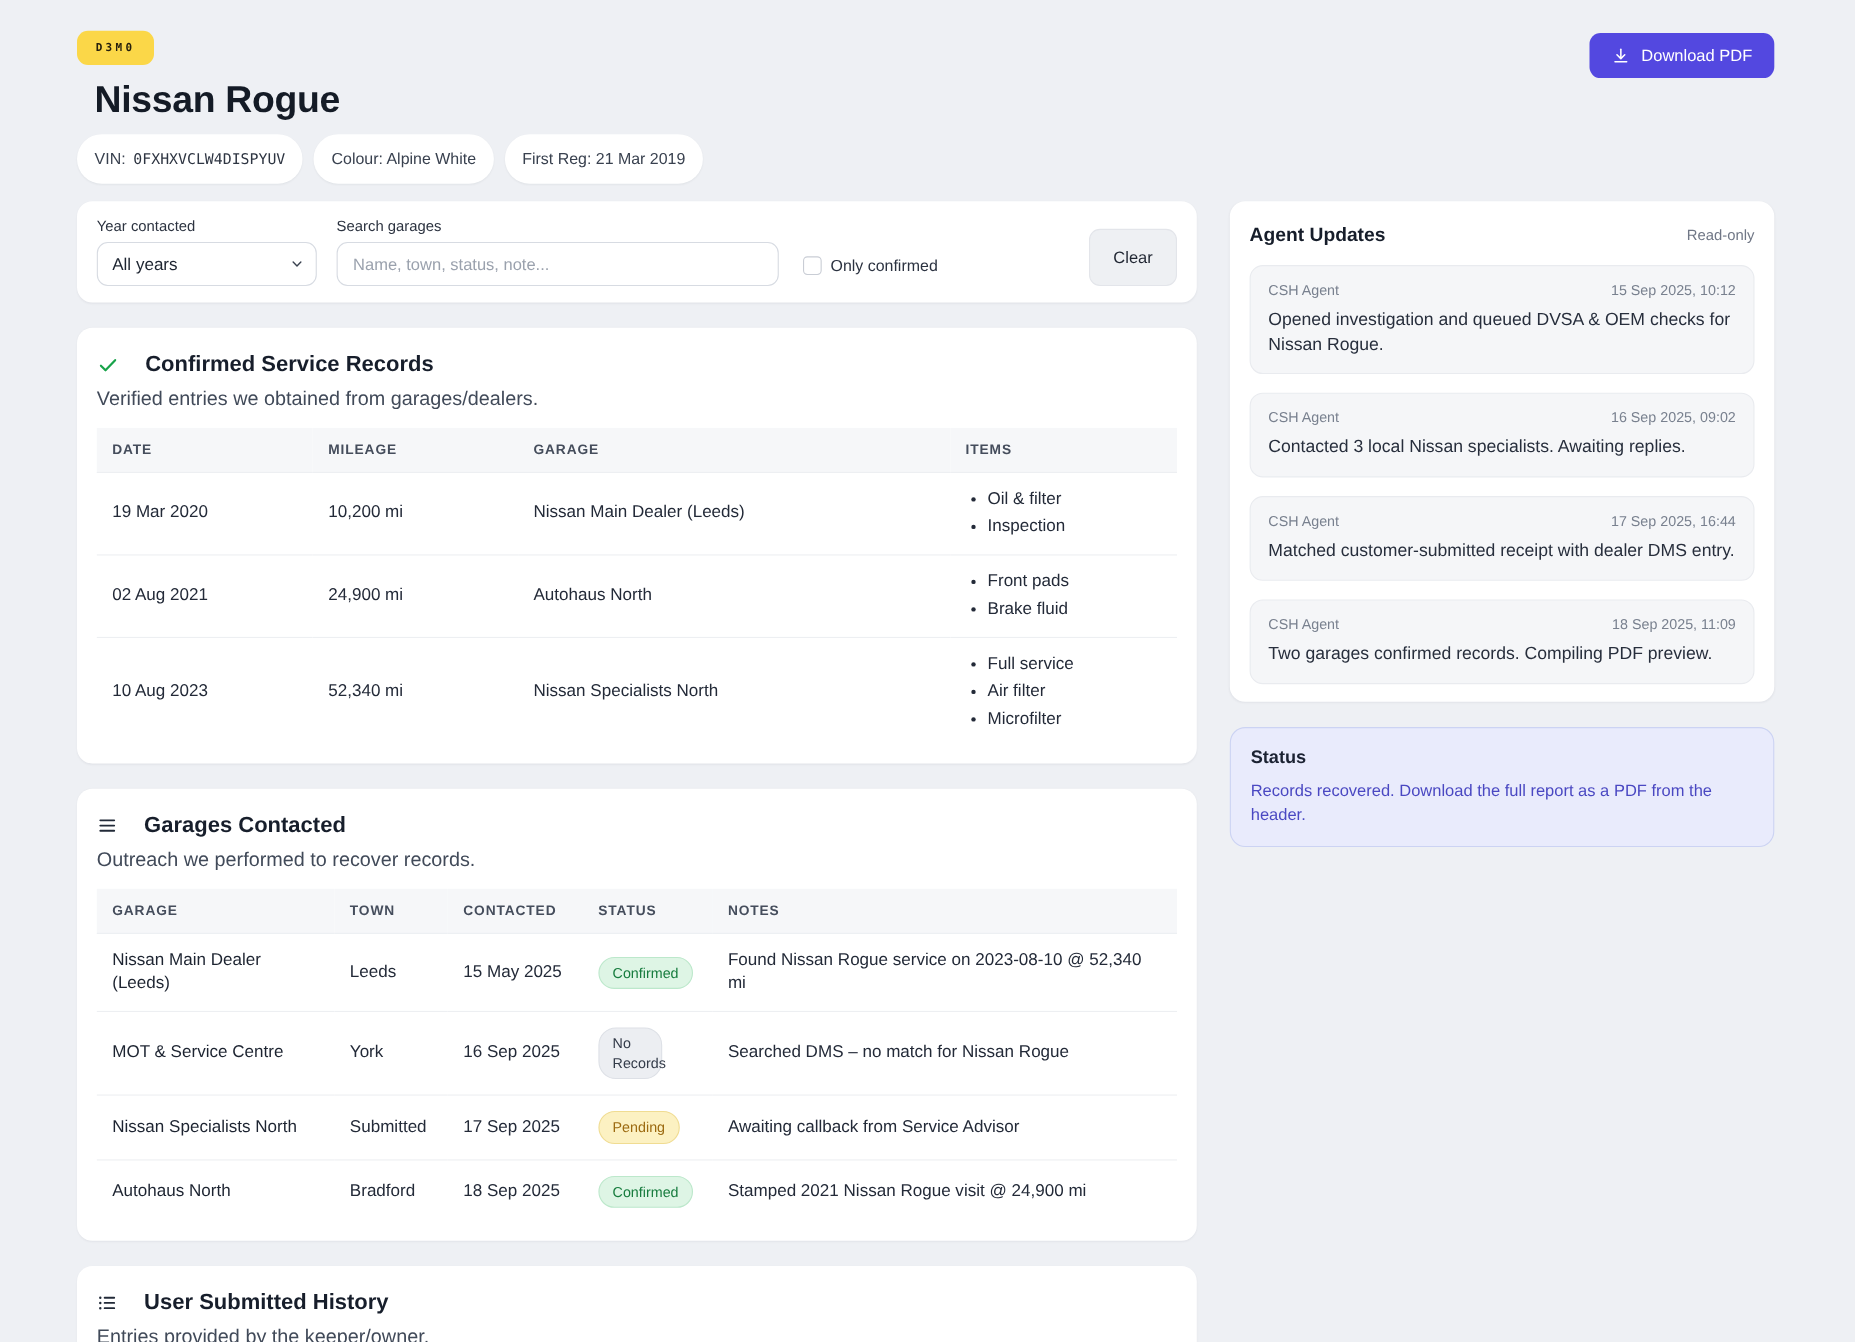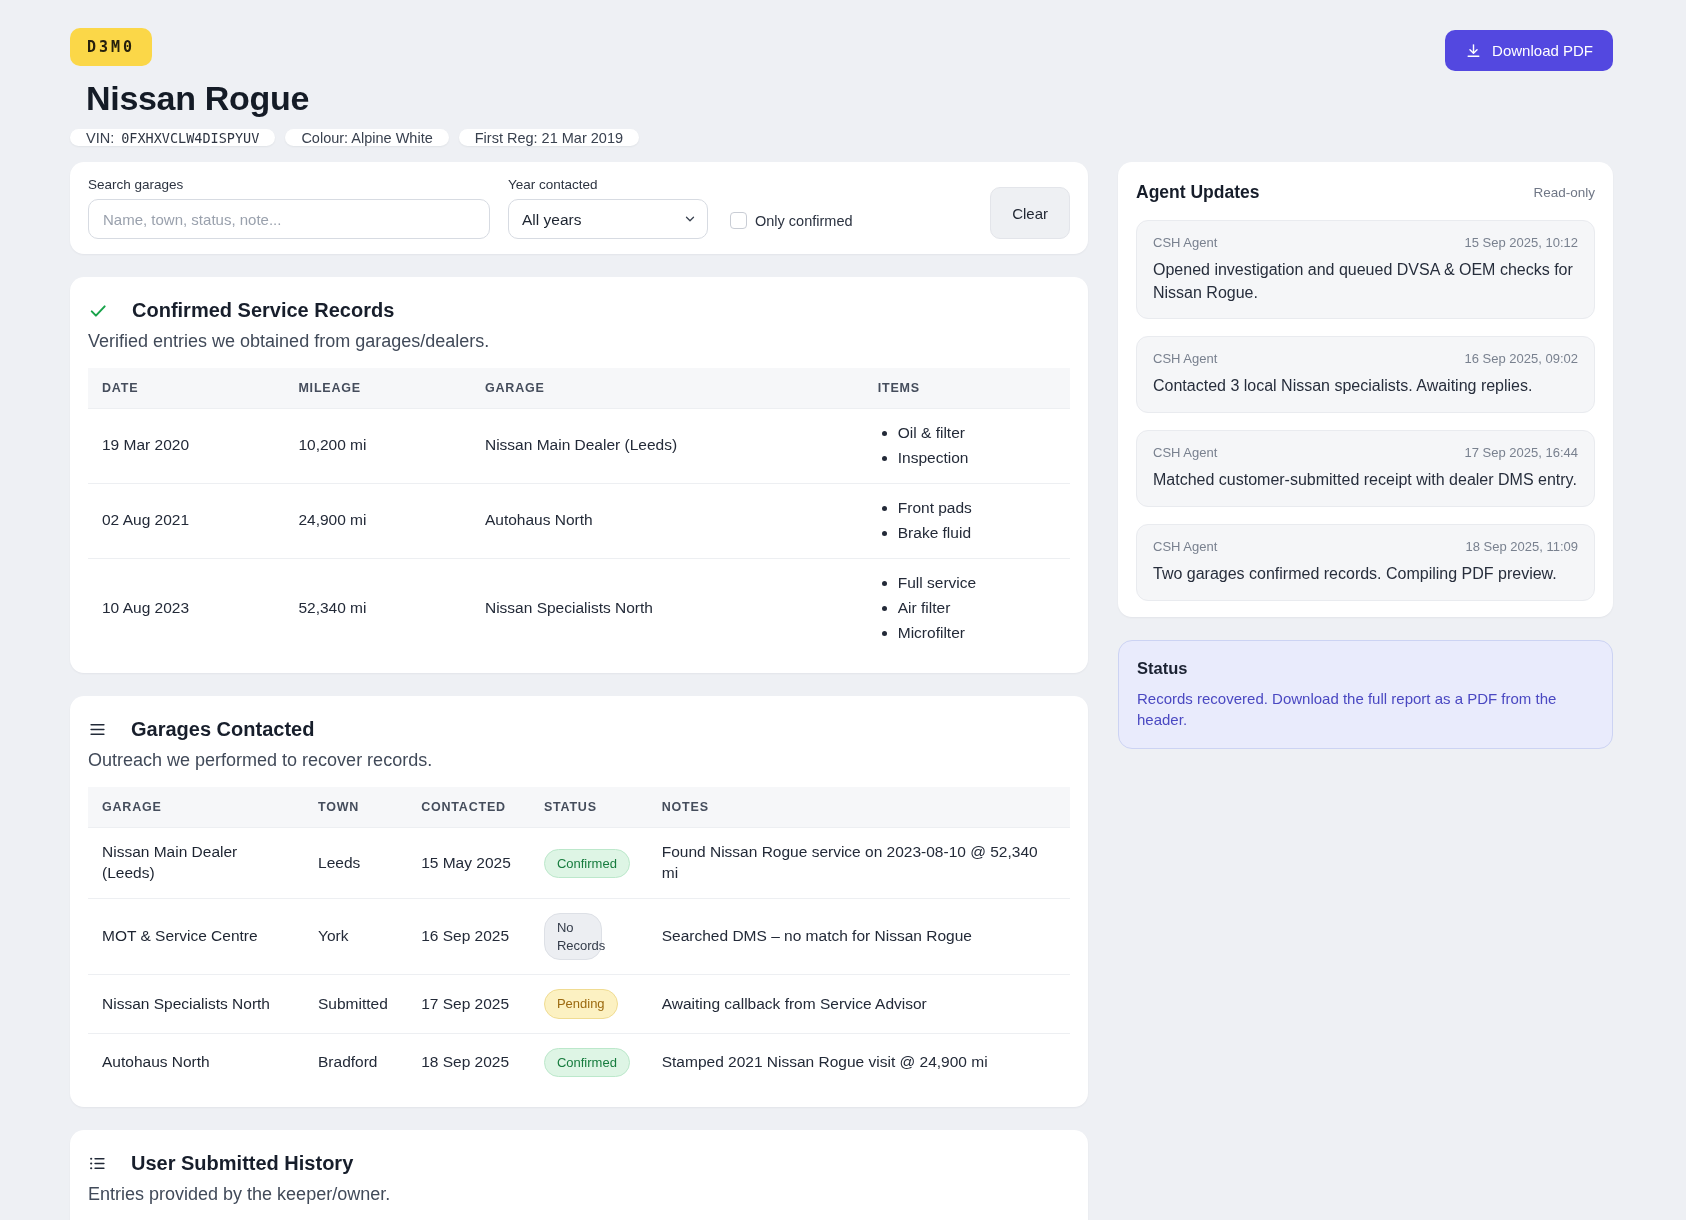--- a/index.html
+++ b/index.html
@@ -17,33 +17,33 @@
     width:1686px;height:1220px;overflow:hidden;
     background:#eef0f4;color:#1f2633;
     font-family:"Liberation Sans",sans-serif;
   }
   .page{padding:28px 73px 0 70px;}
 
   
   .topbar{display:flex;justify-content:space-between;align-items:flex-start;}
   .badge{
     display:inline-block;background:var(--badge-bg);color:#26200d;
-    font-family:"DejaVu Sans Mono",monospace;font-weight:700;font-size:15px;
+    font-family:"DejaVu Sans Mono",monospace;font-weight:700;font-size:10px;
     letter-spacing:3px;padding:10px 17px;border-radius:10px;
   }
   .dl-btn{
     display:flex;align-items:center;gap:10px;background:var(--accent);color:#fff;
     border:none;border-radius:10px;padding:12px 20px;font-size:15px;
     font-family:"Liberation Sans",sans-serif;cursor:pointer;margin-top:2px;
   }
   .page-title{font-size:34px;line-height:40px;font-weight:700;color:#141b26;margin:12px 16px 0;letter-spacing:-0.3px;}
   .chips{display:flex;gap:10px;margin-top:11px;}
   .chip{
     display:flex;align-items:center;gap:7px;background:#fff;border-radius:999px;
-    padding:5px 16px;font-size:14.5px;color:#39414f;height:17px;
+    padding:5px 16px;font-size:14.5px;color:#39414f;height:45px;
     box-shadow:0 1px 2px rgba(20,27,40,.06);
   }
   .chip .mono{font-family:"DejaVu Sans Mono",monospace;font-size:13.5px;color:#2e3542;}
 
   
   .layout{display:flex;gap:30px;margin-top:16px;align-items:flex-start;}
   .main{width:1018px;display:flex;flex-direction:column;gap:23px;flex:none;}
   .sidebar{flex:1;display:flex;flex-direction:column;gap:23px;}
   .card{background:#fff;border-radius:14px;padding:16px 18px;box-shadow:0 1px 2px rgba(16,24,40,.05);}
 
@@ -151,33 +151,33 @@
       <span>Download PDF</span>
     </button>
   </div>
 
   <div class="layout">
 
     <div class="main">
 
       <div class="card filter-card">
         <div class="fgroup">
-          <label class="flabel">Search garages</label>
-          <input class="tinput" type="text" placeholder="Name, town, status, note..." style="">
-        </div>
-        <div class="fgroup">
           <label class="flabel">Year contacted</label>
           <div class="select-wrap">
             <select class="tselect" id="year-select"><option>All years</option></select>
             <span class="chev icon">
               <svg width="14" height="14" viewBox="0 0 24 24" fill="none" stroke="currentColor" stroke-width="2.2" stroke-linecap="round" stroke-linejoin="round">
                   <path d="M6 9l6 6 6-6"></path>
                 </svg>
             </span>
           </div>
+        </div>
+        <div class="fgroup">
+          <label class="flabel">Search garages</label>
+          <input class="tinput" type="text" placeholder="Name, town, status, note..." style="">
         </div>
         <div class="checkrow">
           <input type="checkbox" style="">
           <span class="checklabel">Only confirmed</span>
         </div>
         <button class="clear-btn">Clear</button>
       </div>
 
       <div class="card">
         <div class="sec-head">

